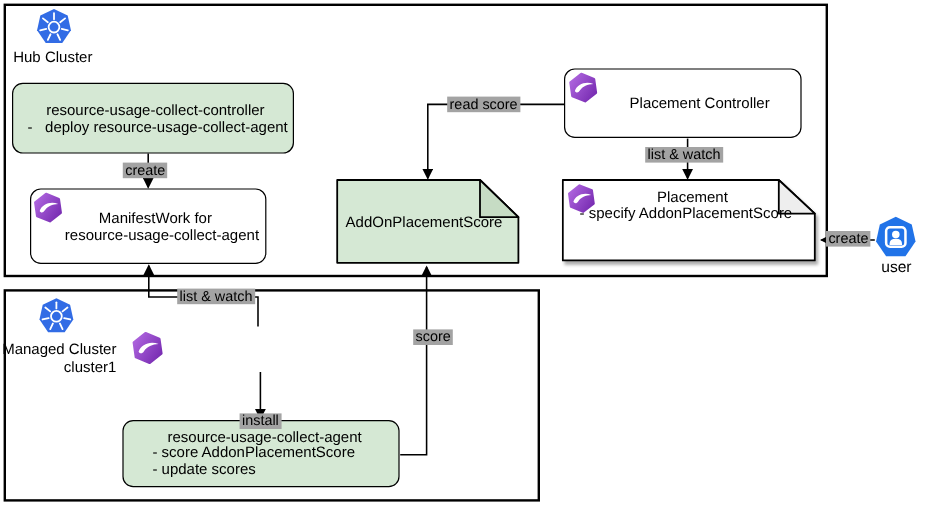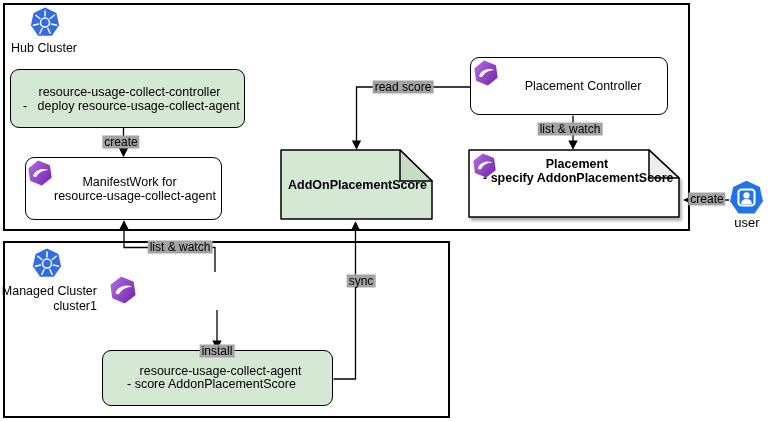--- a/index.html
+++ b/index.html
@@ -11,21 +11,21 @@
   .box{
     position:absolute;background:#fff;border:1.5px solid #000;border-radius:9px;
     display:flex;flex-direction:column;justify-content:center;
     font-size:12.5px;line-height:14px;z-index:2;box-sizing:border-box;
   }
   .green{background:#d5e8d4;}
   .tline{white-space:pre;}
   .center{text-align:center;}
   .icon{position:absolute;z-index:3;}
   .docsvg{position:absolute;z-index:2;}
-  .doctext{position:absolute;z-index:3;font-size:12.5px;line-height:14px;font-weight:bold;}
+  .doctext{position:absolute;z-index:3;font-size:12.5px;line-height:14px;}
   .edges{position:absolute;left:0;top:0;z-index:4;pointer-events:none;}
   .elabel{
     position:absolute;z-index:5;background:#a3a3a3;padding:0 2px;
     font-size:12px;line-height:13px;white-space:pre;transform:translate(-50%,-50%);
   }
   .cluster-label{position:absolute;z-index:3;font-size:12.5px;line-height:15px;}
   .shadowed{filter:drop-shadow(2px 3px 1.5px rgba(0,0,0,0.32));}
 </style>
 </head>
 <body>
@@ -138,35 +138,36 @@
   <svg class="icon" style="left:109px;top:276px" width="28" height="28" viewBox="0 0 100 100">
     <g transform="rotate(-8 50 50)">
       <polygon points="50,6 88,28 88,72 50,94 12,72 12,28" fill="url(#ocmg)" stroke="url(#ocmg)" stroke-width="8" stroke-linejoin="round"></polygon>
       <path d="M22 57 C32 36 62 29 84 43 C66 41 48 46 38 58 C32 65 25 64 22 57 Z" fill="#fff"></path>
     </g>
   </svg>
 
   <div class="box green" style="left:102px;top:350px;width:231px;height:56px;padding:0 18px 0 24px;line-height:13.5px">
     <div class="tline center">resource-usage-collect-agent</div>
     <div class="tline">- score AddonPlacementScore</div>
+    <div class="tline">- update scores</div>
   </div>
 
   <svg class="edges" width="774" height="421">
     <g fill="none" stroke="#000" stroke-width="1.3">
       <line x1="123.5" y1="128" x2="123.5" y2="156" marker-end="url(#ah)"></line>
       <line x1="573" y1="115.5" x2="573" y2="148.5" marker-end="url(#ah)"></line>
       <polyline points="470,87 356.5,87 356.5,148.5" marker-end="url(#ah)"></polyline>
       <line x1="729" y1="200" x2="684.5" y2="200" marker-end="url(#ah)"></line>
       <polyline points="333.5,379 355.5,379 355.5,222.5" marker-end="url(#ah)"></polyline>
       <polyline points="215,272 215,247.5 124,247.5 124,221.5" marker-end="url(#ah)"></polyline>
       <line x1="217" y1="310" x2="217" y2="348.5" marker-end="url(#ah)"></line>
     </g>
   </svg>
 
   <div class="elabel" style="left:121px;top:142px">create</div>
   <div class="elabel" style="left:570px;top:129px">list &amp; watch</div>
   <div class="elabel" style="left:403px;top:87px">read score</div>
   <div class="elabel" style="left:707px;top:199px">create</div>
-  <div class="elabel" style="left:361px;top:281px">sync</div>
+  <div class="elabel" style="left:361px;top:281px">score</div>
   <div class="elabel" style="left:180px;top:247px">list &amp; watch</div>
   <div class="elabel" style="left:217px;top:351px">install</div>
 
 </div>
 
 </body></html>

